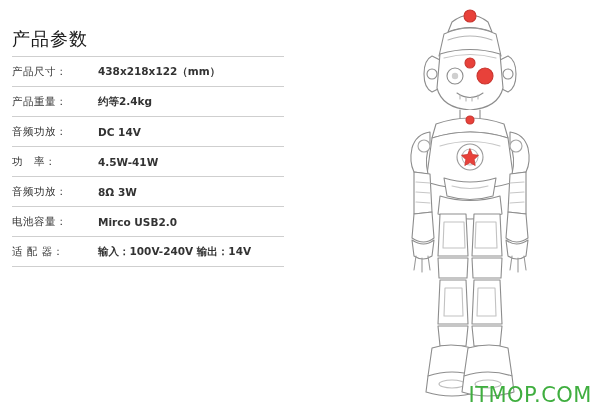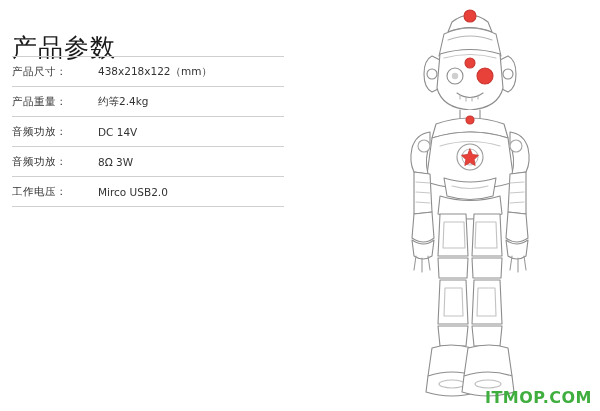--- a/index.html
+++ b/index.html
@@ -17,21 +17,21 @@
   .page {
     position: relative;
     width: 600px;
     height: 411px;
     background: #ffffff;
   }
   .spec-title {
     position: absolute;
     left: 12px;
     top: 18px;
-    font-size: 25px;
+    font-size: 18px;
     color: #1a1a1a;
     letter-spacing: 1px;
     font-weight: normal;
     line-height: 1;
   }
   .spec-table {
     position: absolute;
     left: 12px;
     top: 56px;
     width: 272px;
@@ -50,34 +50,35 @@
   }
   .spec-label {
     width: 86px;
     padding-left: 8px;
     color: #333333;
     letter-spacing: 0.5px;
   }
   .spec-value {
     padding-left: 14px;
     color: #333333;
+    font-weight: bold;
   }
   .robot {
     position: absolute;
     left: 340px;
     top: 0px;
     width: 260px;
     height: 411px;
   }
   .watermark {
     position: absolute;
     right: 8px;
     bottom: 4px;
-    font-size: 16px;
-    font-weight: bold;
+    font-size: 21px;
+    font-weight: normal;
     color: #3fae3f;
     letter-spacing: 0.5px;
     font-family: "DejaVu Sans", "Liberation Sans", sans-serif;
   }
 </style>
 </head>
 <body>
 
 <div class="page">
 
@@ -91,26 +92,34 @@
       </tr>
       <tr>
         <td class="spec-label">产品重量：</td>
         <td class="spec-value">约等2.4kg</td>
       </tr>
       <tr>
         <td class="spec-label">音频功放：</td>
         <td class="spec-value">DC 14V</td>
       </tr>
       <tr>
+        <td class="spec-label">功　率：</td>
+        <td class="spec-value">4.5W-41W</td>
+      </tr>
+      <tr>
         <td class="spec-label">音频功放：</td>
         <td class="spec-value">8Ω 3W</td>
       </tr>
       <tr>
-        <td class="spec-label">工作电压：</td>
+        <td class="spec-label">电池容量：</td>
         <td class="spec-value">Mirco USB2.0</td>
+      </tr>
+      <tr>
+        <td class="spec-label">适 配 器：</td>
+        <td class="spec-value">输入：100V-240V 输出：14V</td>
       </tr>
     </tbody>
   </table>
 
   <div class="robot">
     <svg width="260" height="411" viewBox="0 0 260 411" xmlns="http://www.w3.org/2000/svg">
       <g fill="none" stroke="#8d8d8d" stroke-width="1.1" stroke-linejoin="round" stroke-linecap="round">
 
         <path d="M112 22 q18 -14 36 0 l4 10 q-22 -9 -44 0 z" fill="#ffffff"></path>
         <circle cx="130" cy="16" r="6" fill="#e8413a" stroke="#c9352f"></circle>

